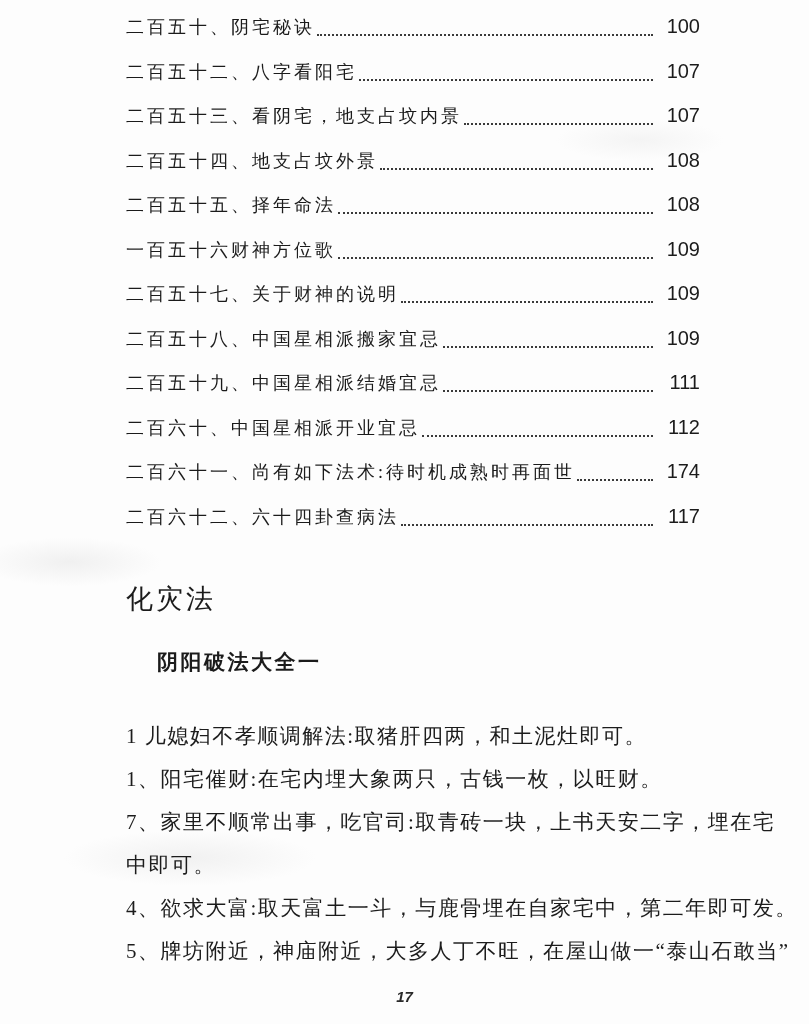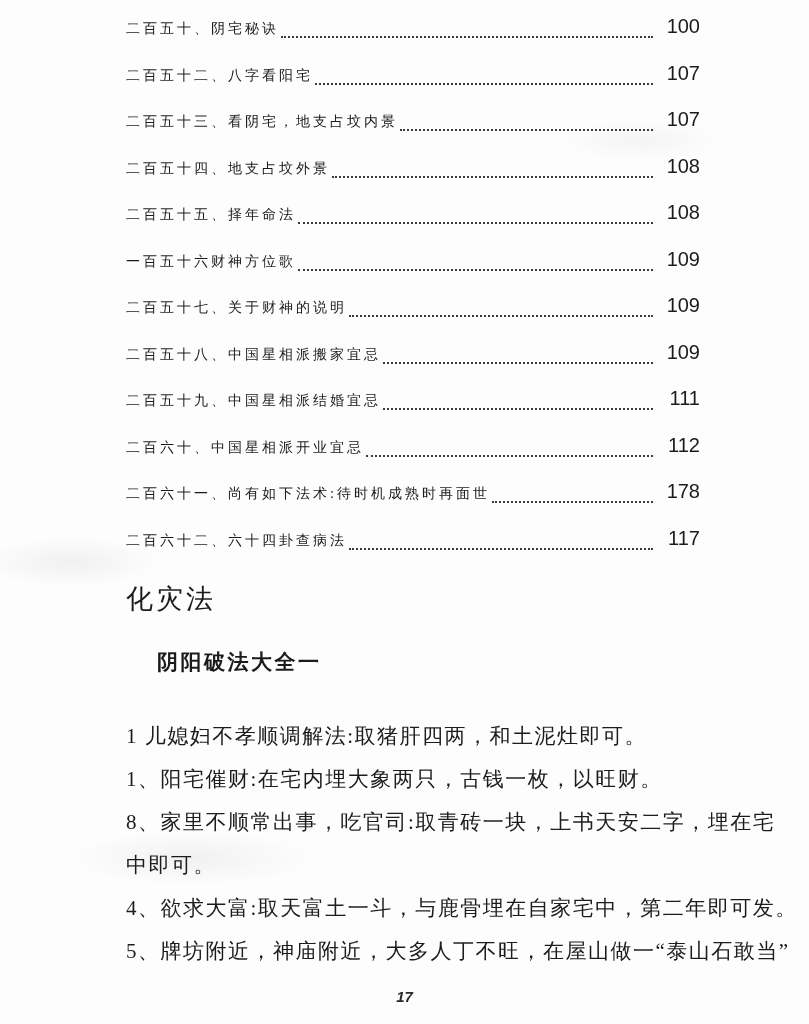--- a/index.html
+++ b/index.html
@@ -25,21 +25,21 @@
     width: 574px;
   }
   .toc-row {
     display: flex;
     align-items: baseline;
     line-height: 24px;
     margin-bottom: 19.5px;
     white-space: nowrap;
   }
   .toc-title {
-    font-size: 14px;
+    font-size: 18px;
     letter-spacing: 3px;
     color: #1b1b1b;
   }
   .leader {
     flex: 1;
     align-self: flex-end;
     height: 0;
     margin: 0 3px 3px 2px;
     border-bottom: 2px dotted #3a3a3a;
     min-width: 24px;
@@ -145,37 +145,37 @@
       <span class="toc-page">111</span>
     </div>
     <div class="toc-row">
       <span class="toc-title">二百六十、中国星相派开业宜忌</span>
       <span class="leader"></span>
       <span class="toc-page">112</span>
     </div>
     <div class="toc-row">
       <span class="toc-title">二百六十一、尚有如下法术:待时机成熟时再面世</span>
       <span class="leader"></span>
-      <span class="toc-page">178</span>
+      <span class="toc-page">174</span>
     </div>
     <div class="toc-row">
       <span class="toc-title">二百六十二、六十四卦查病法</span>
       <span class="leader"></span>
       <span class="toc-page">117</span>
     </div>
   </div>
 
   <div class="section-label">化灾法</div>
 
   <div class="subsection-heading">阴阳破法大全一</div>
 
   <div class="body-text">
     <div class="body-line">1 儿媳妇不孝顺调解法:取猪肝四两，和土泥灶即可。</div>
     <div class="body-line">1、阳宅催财:在宅内埋大象两只，古钱一枚，以旺财。</div>
-    <div class="body-line">8、家里不顺常出事，吃官司:取青砖一块，上书天安二字，埋在宅</div>
+    <div class="body-line">7、家里不顺常出事，吃官司:取青砖一块，上书天安二字，埋在宅</div>
     <div class="body-line">中即可。</div>
     <div class="body-line">4、欲求大富:取天富土一斗，与鹿骨埋在自家宅中，第二年即可发。</div>
     <div class="body-line">5、牌坊附近，神庙附近，大多人丁不旺，在屋山做一“泰山石敢当”</div>
   </div>
 
   <div class="footer-page-number">17</div>
 
 </div>
 
 </body></html>

